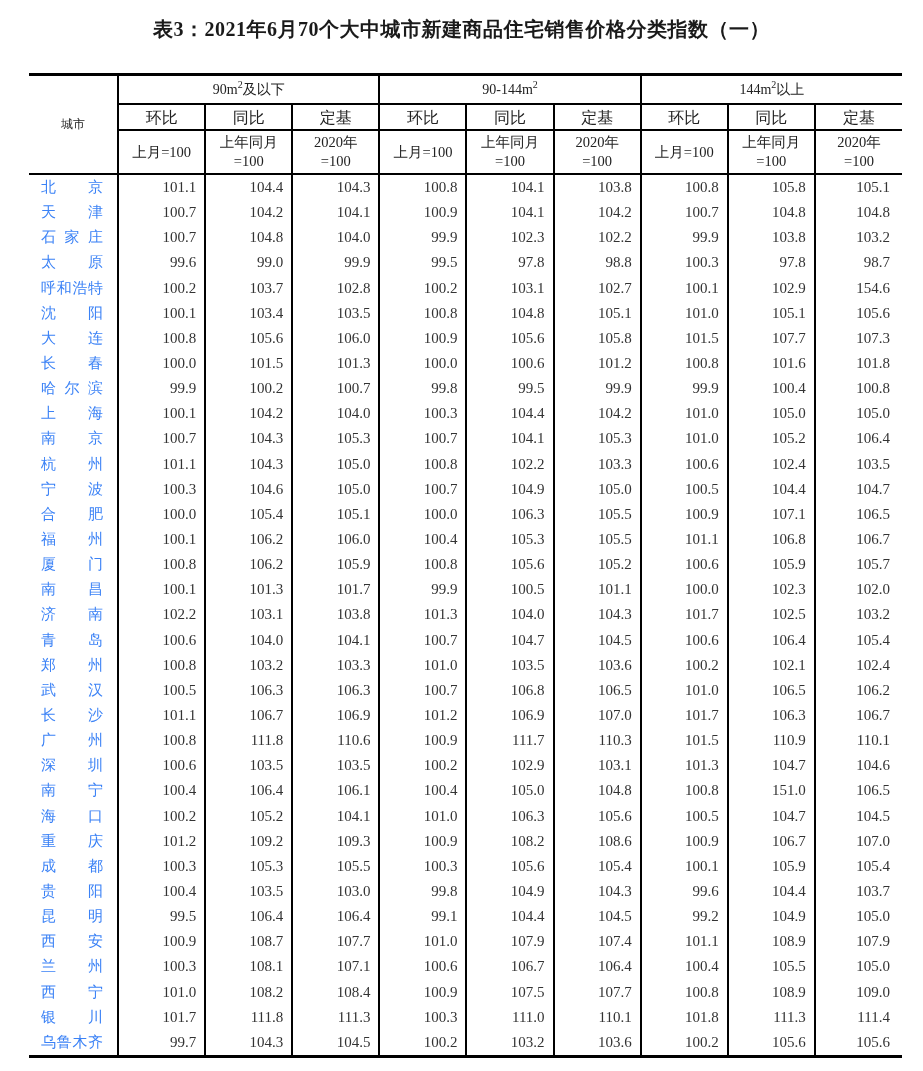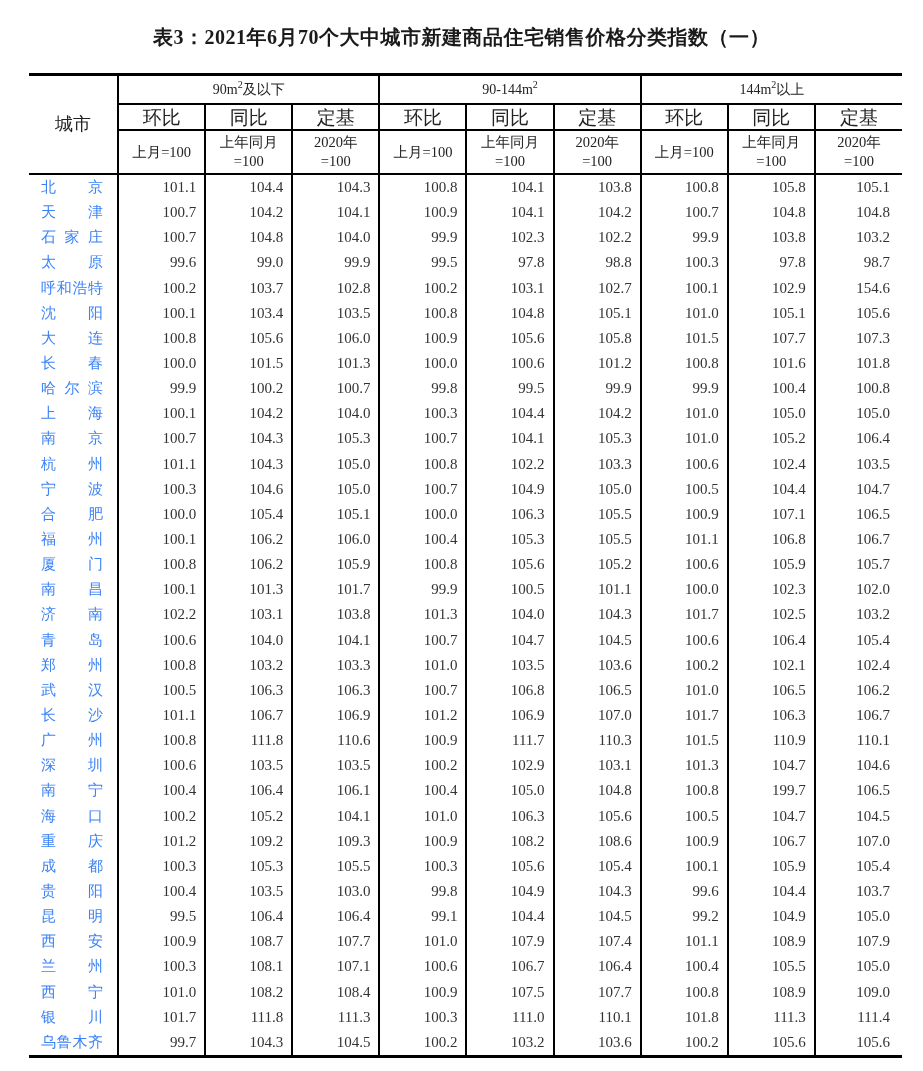--- a/index.html
+++ b/index.html
@@ -1,31 +1,31 @@
 <!DOCTYPE html>
 <html><head>
 <meta charset="utf-8">
 <style>
   html, body { margin:0; padding:0; background:#ffffff; }
   body { width:923px; height:1071px; position:relative; overflow:hidden;
          font-family:"Liberation Serif","DejaVu Serif",serif; color:#222; }
-  .title { position:absolute; left:0; top:24px; width:923px; text-align:center;
+  .title { position:absolute; left:0; top:16px; width:923px; text-align:center;
            font-weight:bold; font-size:20px; letter-spacing:0.5px; color:#1a1a1a; }
   table.main { position:absolute; left:29px; top:73px; border-collapse:collapse;
                table-layout:fixed; width:873px; }
   table.main col.c-city { width:89px; }
   table.main col.c-val { width:87px; }
   .hdr td, .hdr th { font-weight:normal; text-align:center; font-size:14.5px; color:#222;
                      padding:0; border:2px solid #000; line-height:19px; }
   .top-border td, .top-border th { border-top:3px solid #000; }
   .hdr .group { height:27px; font-size:14px; }
-  .hdr .sub { height:24px; font-size:19px; }
+  .hdr .sub { height:24px; font-size:16px; }
   .hdr .base { height:42px; font-size:14.5px; }
   .hdr .lastcol { border-right:none; }
-  .hdr .citycell { border-left:none; font-size:18px; }
+  .hdr .citycell { border-left:none; font-size:12px; }
   sup { font-size:10px; vertical-align:6px; line-height:0; }
   tbody.body td { height:25.15px; padding:0; font-size:15px; line-height:25px; color:#333;
                   border-left:2px solid #000; text-align:right; padding-right:8px; white-space:nowrap; }
   tbody.body td.city { border-left:none; text-align:justify; text-align-last:justify;
                        padding:0 14px 0 12px; font-family:"DejaVu Sans",sans-serif; font-size:15px; color:#3b82f6; }
   tbody.body tr:first-child td { border-top:2px solid #000; }
   tbody.body tr:last-child td { border-bottom:3px solid #000; }
   tbody.body td.last { padding-right:12px; }
 </style>
 </head>
@@ -391,21 +391,21 @@
       </tr>
       <tr>
         <td class="city">南宁</td>
         <td>100.4</td>
         <td>106.4</td>
         <td>106.1</td>
         <td>100.4</td>
         <td>105.0</td>
         <td>104.8</td>
         <td>100.8</td>
-        <td>199.7</td>
+        <td>151.0</td>
         <td class="last">106.5</td>
       </tr>
       <tr>
         <td class="city">海口</td>
         <td>100.2</td>
         <td>105.2</td>
         <td>104.1</td>
         <td>101.0</td>
         <td>106.3</td>
         <td>105.6</td>

